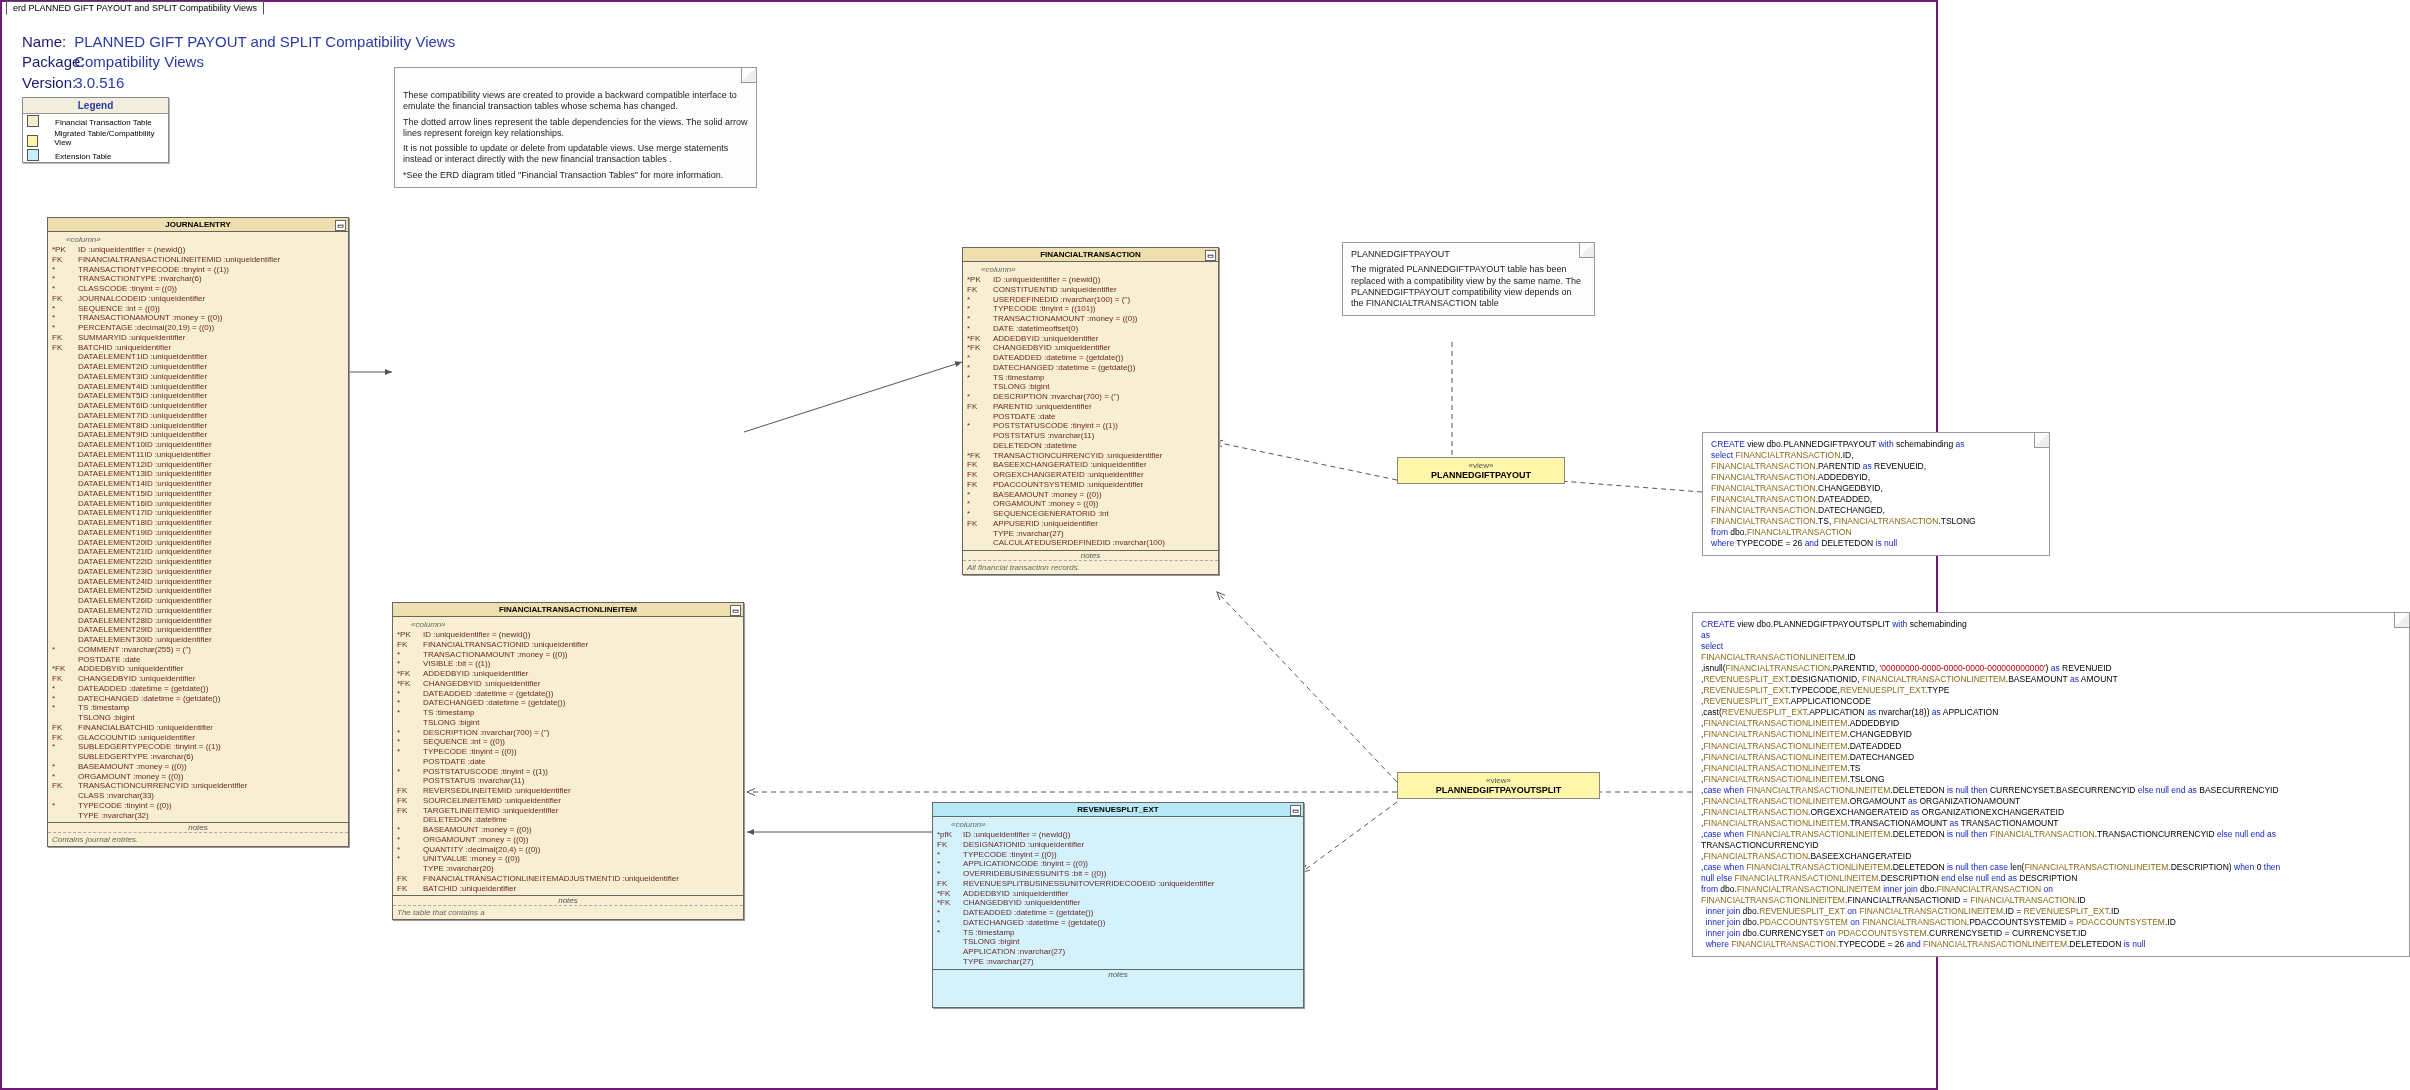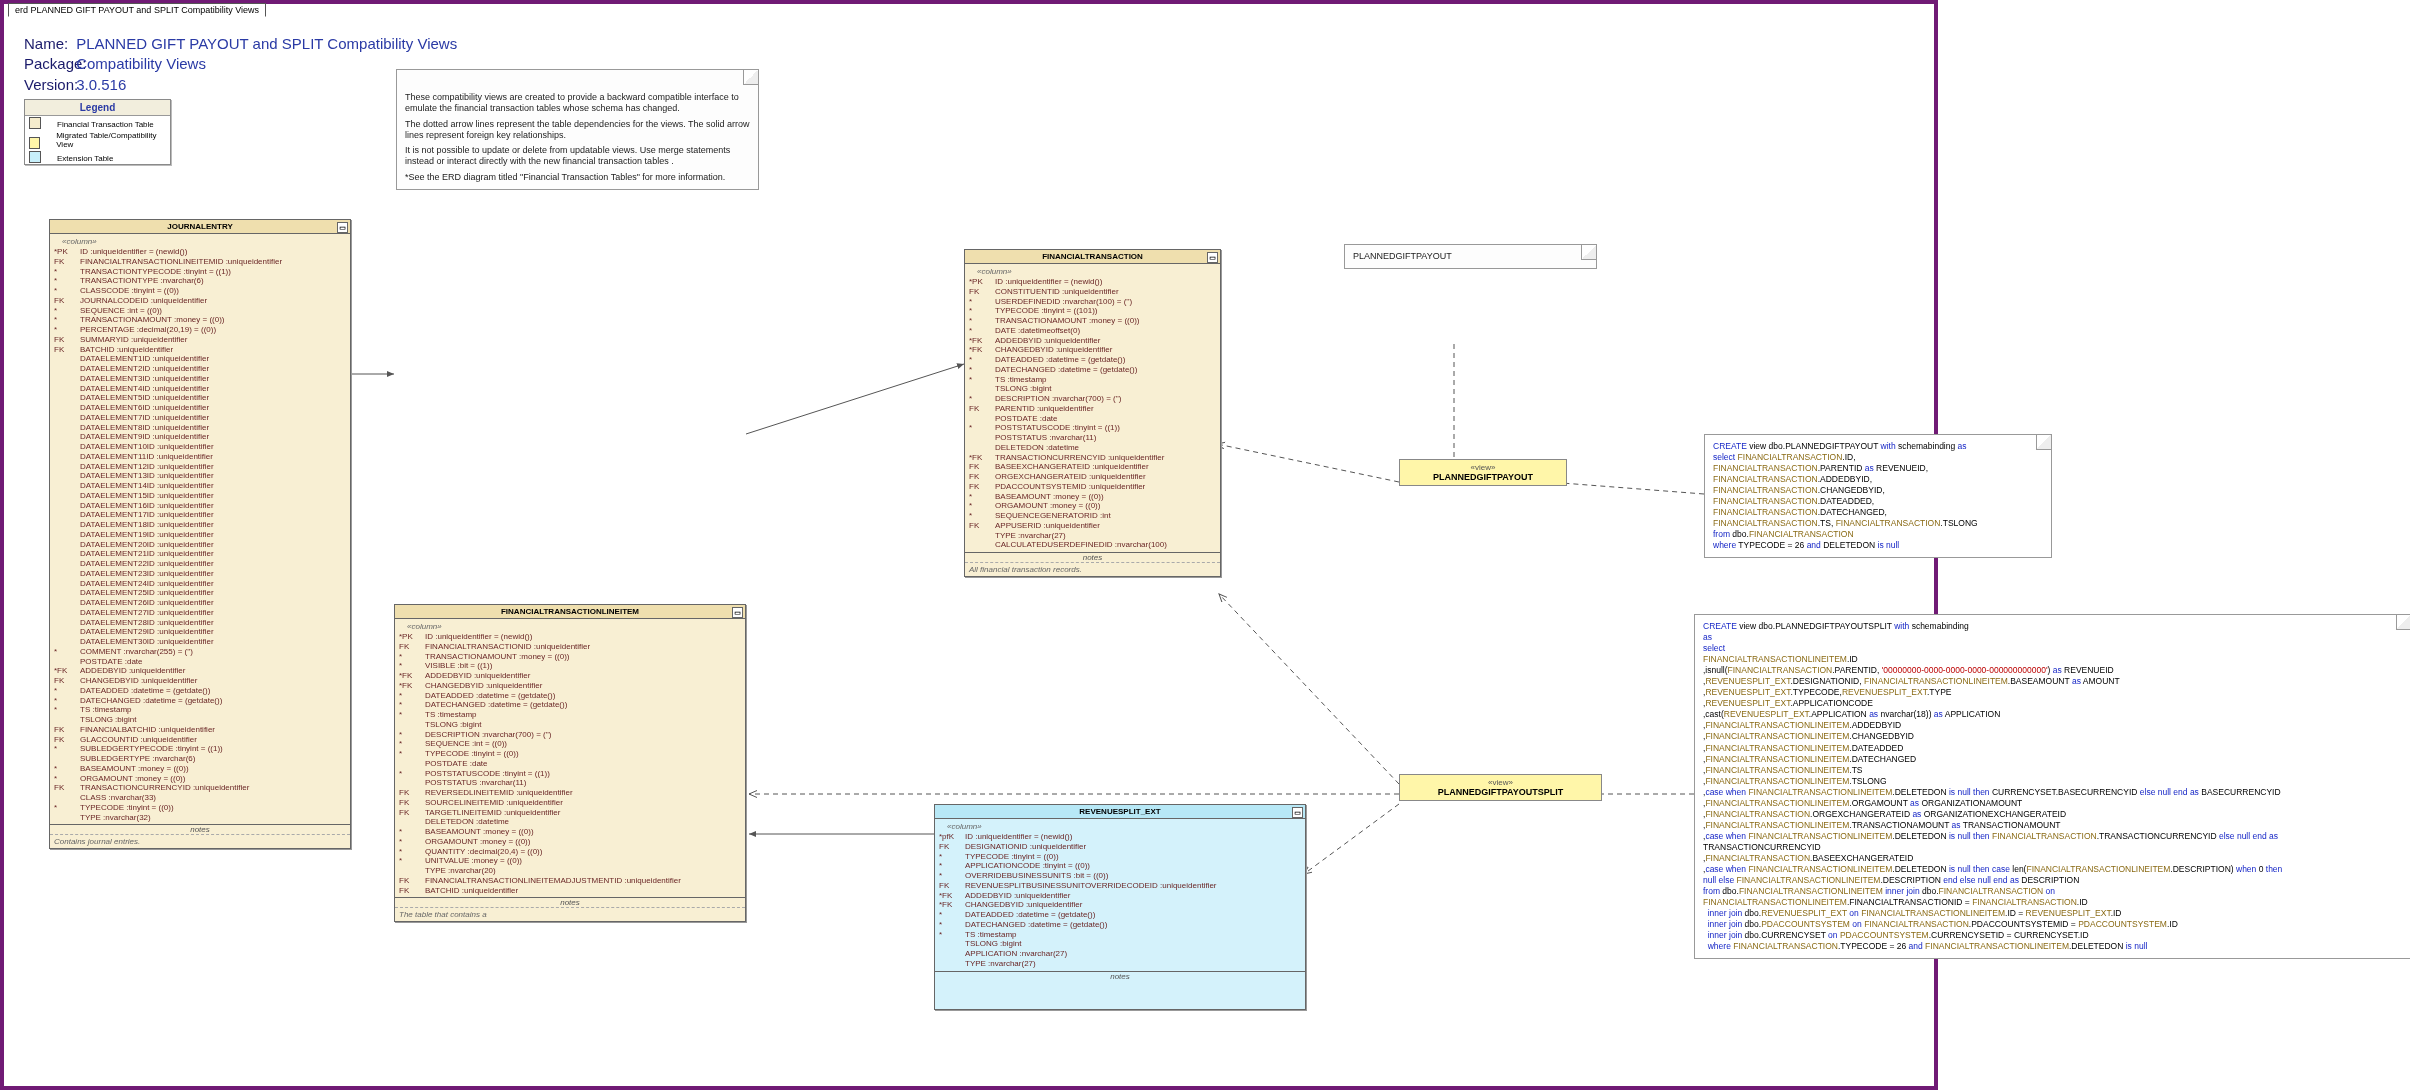--- a/index.html
+++ b/index.html
@@ -1,34 +1,34 @@
 <!DOCTYPE html>
 <html><head>
 <meta charset="utf-8">
 <style>
 html,body{margin:0;padding:0;font-family:Arial,Helvetica,sans-serif;font-size:8px;background:#fff;color:#000}
-.frame{position:relative;width:1938px;height:1090px;border:4px solid #701a75;margin:0;box-sizing:border-box}
+.frame{position:relative;width:1938px;height:1090px;border:2px solid #701a75;margin:0;box-sizing:border-box}
 .tab{position:absolute;top:-1px;left:4px;font-size:9px;border:1px solid #555;border-bottom:1px solid #fff;background:#fff;padding:1px 6px;z-index:3}
 .meta{position:absolute;left:20px;top:30px;font-size:15px;line-height:1.35}
 .meta .k{display:inline-block;width:48px;color:#1a1a6a}
 .meta .v{color:#2a3aa5}
 .legend{position:absolute;left:20px;top:95px;width:145px;border:1px solid #8a8a8a;box-shadow:1px 1px 0 #bbb}
 .legend-title{text-align:center;font-weight:bold;background:#f2eedd;border-bottom:1px solid #999;padding:2px 0;font-size:10px;color:#2a3aa5}
 .legend-row{display:flex;align-items:flex-end;padding:1px 4px;gap:16px}
 .swatch{width:10px;height:10px;border:1px solid #555;display:inline-block}
 .sw-ft{background:#f5eccd}
 .sw-mv{background:#fff6a9}
 .sw-ext{background:#c7effa}
 .note{position:absolute;border:1px solid #999;background:#fdfdfd;padding:6px 8px;font-size:9px;line-height:1.25;color:#222}
 .note.fold::after{content:"";position:absolute;right:0;top:0;width:14px;height:14px;border-left:1px solid #999;border-bottom:1px solid #999;background:linear-gradient(135deg,#fff 50%,#eee 50%)}
 .ent{position:absolute;border:1px solid #666;box-shadow:1px 1px 0 #999;font-size:8px}
 .ent .hdr{text-align:center;font-weight:bold;padding:2px 4px;border-bottom:1px solid #666;position:relative}
 .ent .hdr .tick{position:absolute;right:2px;top:2px;width:9px;height:9px;border:1px solid #666;background:#fff;font-size:7px;line-height:9px;text-align:center}
 .ent .body{padding:2px 4px;max-height:none}
-.ent .sec{color:#666;font-style:italic;margin:1px 8px}
+.ent .sec{color:#666;font-style:italic;margin:1px 14px}
 .ent .row{white-space:nowrap;line-height:1.22;color:#6a2626}
 .ent .row .pfx{display:inline-block;width:26px;color:#6a2626;text-align:left}
 .ent .notesbar{border-top:1px solid #666;text-align:center;font-size:8px;color:#555;padding:0 2px;font-style:italic}
 .ent .notesbody{border-top:1px dashed #aaa;font-style:italic;color:#666;padding:2px 4px;font-size:8px}
 .bg-ft{background:#f8efd3}
 .bg-ft .hdr{background:#efdfae}
 .bg-ext{background:#d4f2fb}
 .bg-ext .hdr{background:#b7e8f6}
 .view{position:absolute;border:1px solid #888;text-align:center;padding:3px 18px;background:#fff6a9;font-size:9px}
 .view .stereo{font-size:8px;color:#555}
@@ -99,20 +99,21 @@
 
 <div class="note fold" style="left:392px;top:65px;width:345px">
   <p style="margin:16px 0 4px">These compatibility views are created to provide a backward compatible interface to emulate the financial transaction tables whose schema has changed.</p>
   <p style="margin:0 0 4px">The dotted arrow lines represent the table dependencies for the views. The solid arrow lines represent foreign key relationships.</p>
   <p style="margin:0 0 4px">It is not possible to update or delete from updatable views.  Use merge statements instead or interact directly with the new financial transaction tables .</p>
   <p style="margin:0">*See the ERD diagram titled "Financial Transaction Tables" for more information.</p>
 </div>
 
 <div class="note fold" style="left:1340px;top:240px;width:235px">
   <div>PLANNEDGIFTPAYOUT</div>
+  <div style="margin-top:4px">The migrated PLANNEDGIFTPAYOUT table has been replaced with a compatibility view by the same name.  The PLANNEDGIFTPAYOUT compatibility view depends on the FINANCIALTRANSACTION table</div>
 </div>
 
 <div class="view" style="left:1395px;top:455px;width:130px">
   <div class="stereo">«view»</div>
   <div style="font-weight:bold">PLANNEDGIFTPAYOUT</div>
 </div>
 <div class="view" style="left:1395px;top:770px;width:165px">
   <div class="stereo">«view»</div>
   <div style="font-weight:bold">PLANNEDGIFTPAYOUTSPLIT</div>
 </div>

